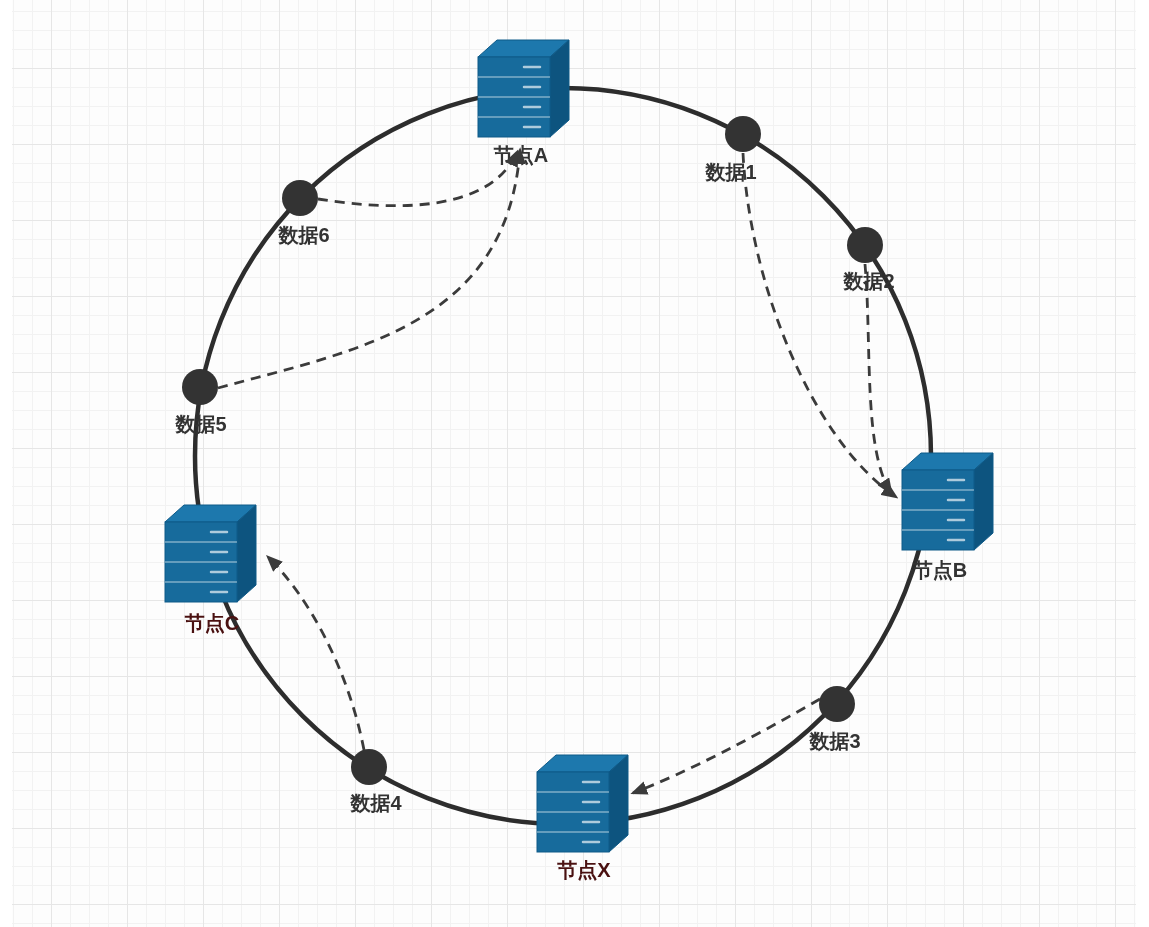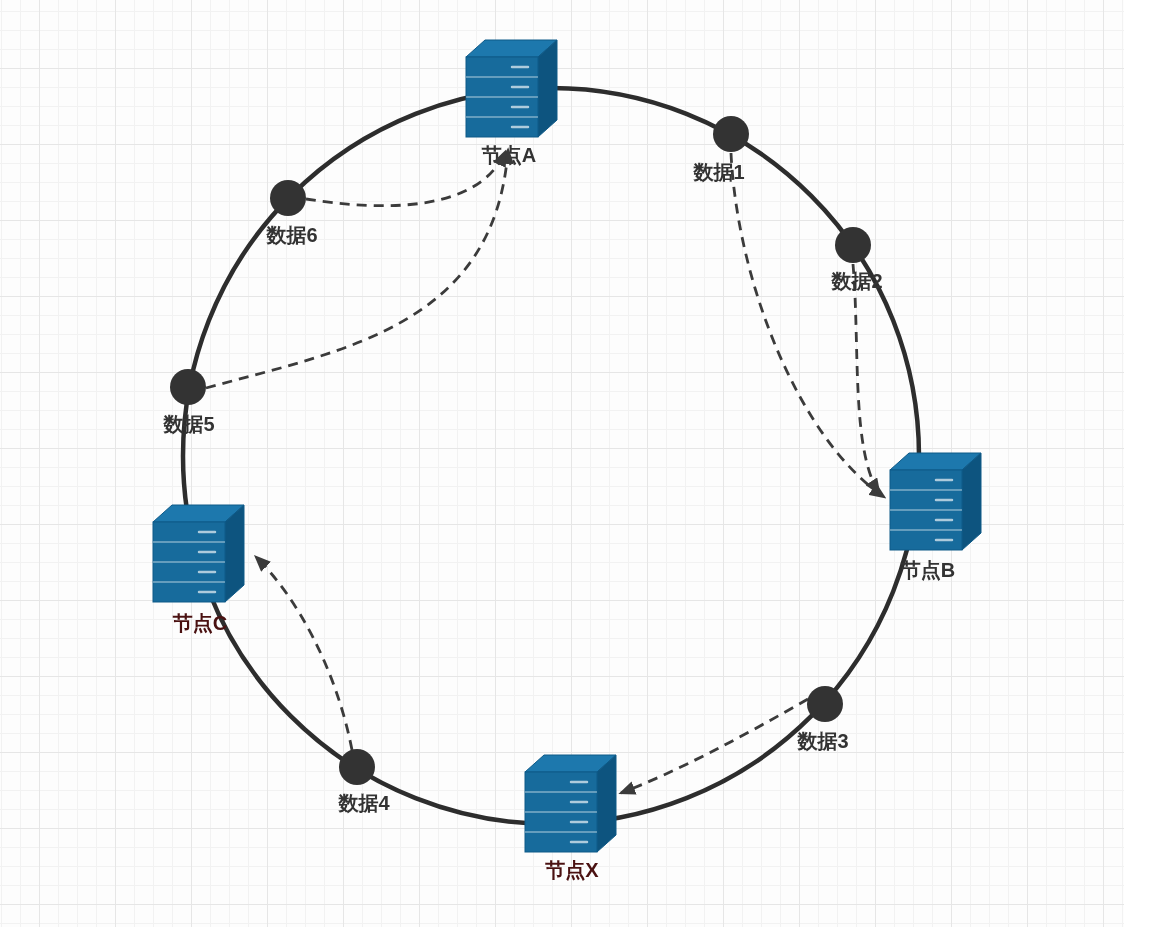--- a/index.html
+++ b/index.html
@@ -9,20 +9,21 @@
     width:1124px;height:927px;
     overflow:hidden;
     background-color:#fdfdfd;
     background-image:
       linear-gradient(to right, #e6e6e6 1px, transparent 1px),
       linear-gradient(to bottom, #e6e6e6 1px, transparent 1px),
       linear-gradient(to right, #f2f2f2 1px, transparent 1px),
       linear-gradient(to bottom, #f2f2f2 1px, transparent 1px);
     background-size:76px 76px,76px 76px,19px 19px,19px 19px;
     background-position:39px 68px,39px 68px,1px 11px,1px 11px;
+    margin-left:12px;
   }
   svg{position:absolute;left:0;top:0;}
   .ring{fill:none;stroke-width:4.5px;}
   .map-arrow{fill:none;stroke-width:2.8px;stroke-dasharray:10 7;stroke-linecap:butt;}
   .srv-outline{stroke:#0e5a88;stroke-width:1px;}
   .srv-divider{stroke:rgba(255,255,255,0.45);stroke-width:1.5px;}
   .srv-dash{stroke:rgba(255,255,255,0.65);stroke-width:2.5px;stroke-linecap:round;}
   .node-label{font-size:20px;font-weight:700;text-anchor:middle;}
   .data-label{font-size:20px;font-weight:700;text-anchor:middle;fill:#333333;}
 </style>

